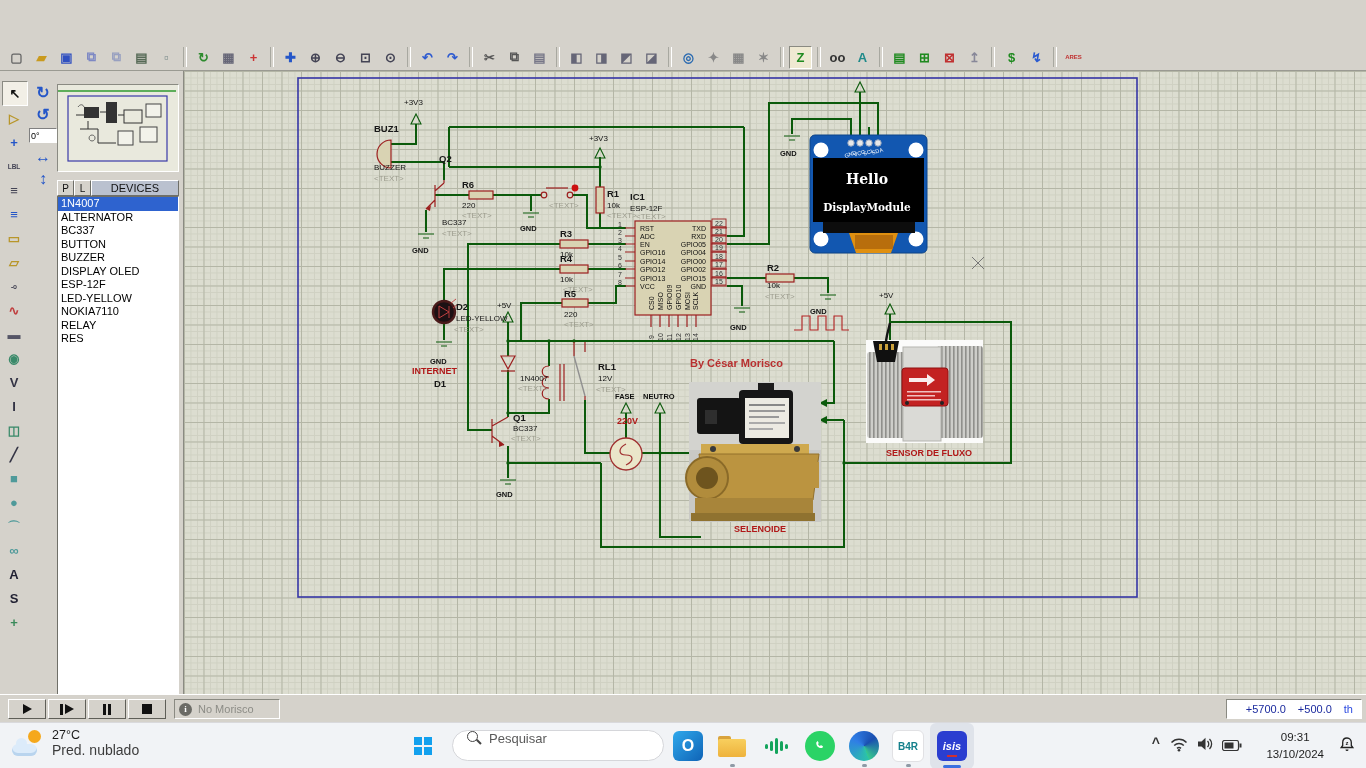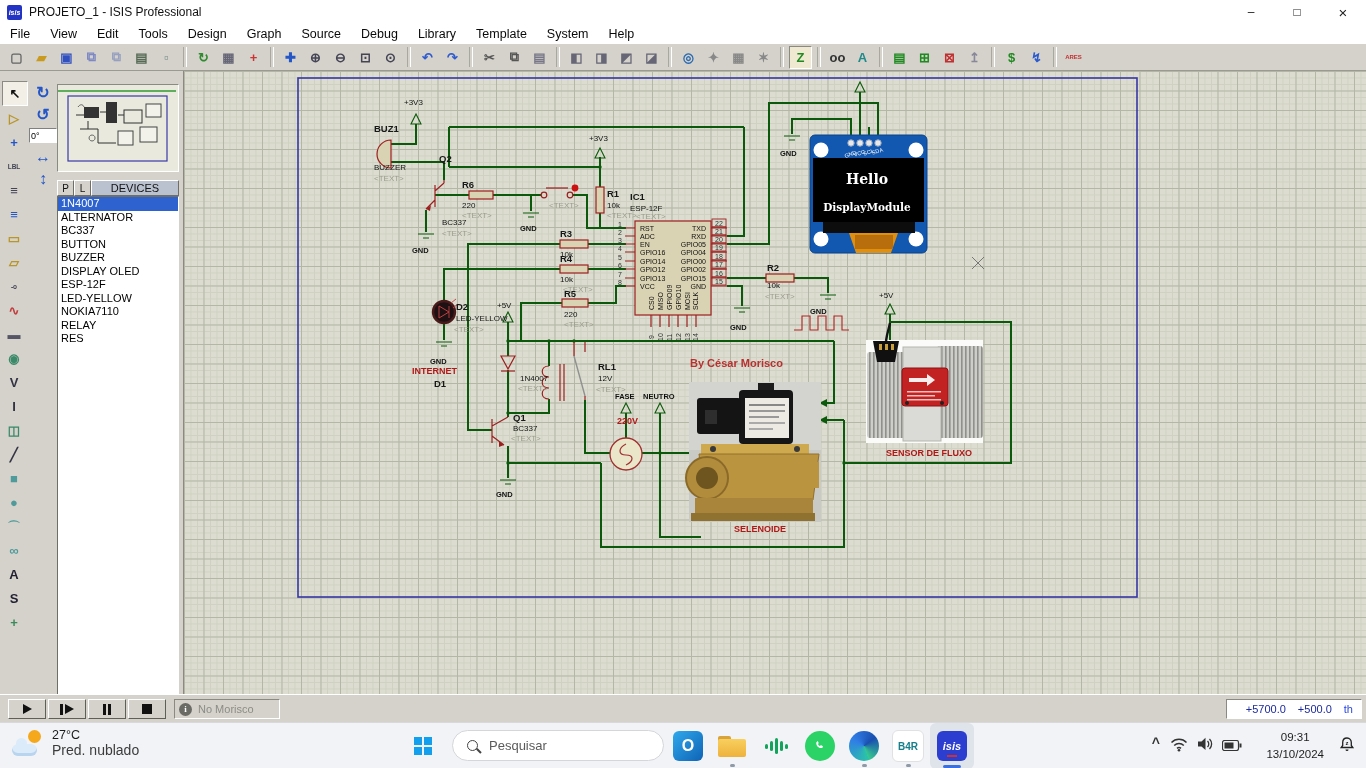--- a/index.html
+++ b/index.html
@@ -82,21 +82,21 @@
   #weather{position:absolute;left:12px;top:5px;display:flex;align-items:center;gap:8px;}
   .wx-ic{width:32px;height:27px;position:relative;}
   .wx-ic .sun{position:absolute;right:3px;top:0;width:13px;height:13px;border-radius:50%;background:#f5a81c;}
   .wx-ic .cloud{position:absolute;left:0;bottom:1px;width:25px;height:12px;background:#dcebfa;border-radius:8px;box-shadow:inset 0 -3px 0 #b9d4ee;}
   .wx-ic .cloud:before{content:"";position:absolute;left:4px;top:-6px;width:11px;height:11px;border-radius:50%;background:#dcebfa;}
   #weather .t1{font-size:12.5px;color:#1b1b1b;}
   #weather .t2{font-size:14px;color:#3c3c3c;}
   #startbtn{position:absolute;left:400px;top:0;width:46px;height:46px;display:flex;align-items:center;justify-content:center;}
   .winlogo{display:grid;grid-template-columns:8px 8px;grid-template-rows:8px 8px;gap:2px;}
   .winlogo span{background:#12a0ee;}
-  #searchpill{position:absolute;left:452px;top:7px;width:212px;height:31px;background:#fff;border:1px solid #d5d6da;border-radius:16px;display:flex;align-items:center;gap:11px;padding-left:14px;box-sizing:border-box;}
+  #searchpill{position:absolute;left:452px;top:7px;width:212px;height:31px;background:#fff;border:1px solid #d5d6da;border-radius:16px;display:flex;gap:11px;padding-left:14px;box-sizing:border-box;}
   .mag{width:9px;height:9px;border:1.6px solid #444;border-radius:50%;position:relative;}
   .mag:after{content:"";position:absolute;width:6px;height:1.6px;background:#444;transform:rotate(45deg);right:-5px;bottom:-2px;}
   #searchpill .ph{font-size:13px;color:#5a5a5a;}
   .app{position:absolute;top:0;width:44px;height:46px;display:flex;align-items:center;justify-content:center;}
   .app.activecell{background:#dfe3ea;border-radius:6px;}
   .dot{position:absolute;bottom:2px;left:20px;width:5px;height:3px;border-radius:2px;background:#8f9aa6;}
   .activebar{position:absolute;bottom:1px;left:13px;width:18px;height:3px;border-radius:2px;background:#3b6fe0;}
   .ic-outlook{width:30px;height:30px;border-radius:6px;background:linear-gradient(135deg,#2fa9ec,#0f63b6);color:#fff;font:700 16px "Liberation Sans",sans-serif;display:flex;align-items:center;justify-content:center;}
   .folder{width:28px;height:21px;position:relative;}
   .folder:before{content:"";position:absolute;left:0;top:0;width:13px;height:6px;border-radius:2px 2px 0 0;background:#d9a33c;}
@@ -109,44 +109,21 @@
   .ic-isis{width:30px;height:30px;border-radius:6px;background:#2b3ed0;color:#fff;font:italic 700 11px "Liberation Sans",sans-serif;display:flex;align-items:center;justify-content:center;position:relative;}
   .ic-isis:after{content:"";position:absolute;bottom:4px;left:10px;width:10px;height:2px;background:#d03030;}
   .trayic{position:absolute;top:14px;color:#333;}
   #clock{position:absolute;right:42px;top:6px;text-align:center;font-size:11.5px;color:#1d1d1d;line-height:1.45;}
 </style>
 </head>
 <body>
 
 <div id="screen">
 
-  <div id="titlebar">
-    <div class="applogo">isis</div>
-    <div id="title-text">PROJETO_1 - ISIS Professional</div>
-    <div id="winbtns">
-      <div class="winbtn">–</div>
-      <div class="winbtn">□</div>
-      <div class="winbtn close">×</div>
-    </div>
-  </div>
-
-  <div id="menubar">
-      <div class="menu-item">File</div>
-      <div class="menu-item">View</div>
-      <div class="menu-item">Edit</div>
-      <div class="menu-item">Tools</div>
-      <div class="menu-item">Design</div>
-      <div class="menu-item">Graph</div>
-      <div class="menu-item">Source</div>
-      <div class="menu-item">Debug</div>
-      <div class="menu-item">Library</div>
-      <div class="menu-item">Template</div>
-      <div class="menu-item">System</div>
-      <div class="menu-item">Help</div>
-    </div>
+
 
   <div id="toolbar">
       <div class="tbtn">
         <span style="color: rgb(102, 102, 102);">▢</span>
       </div>
       <div class="tbtn">
         <span style="color: rgb(201, 154, 30);">▰</span>
       </div>
       <div class="tbtn">
         <span style="color: rgb(48, 80, 192);">▣</span>

